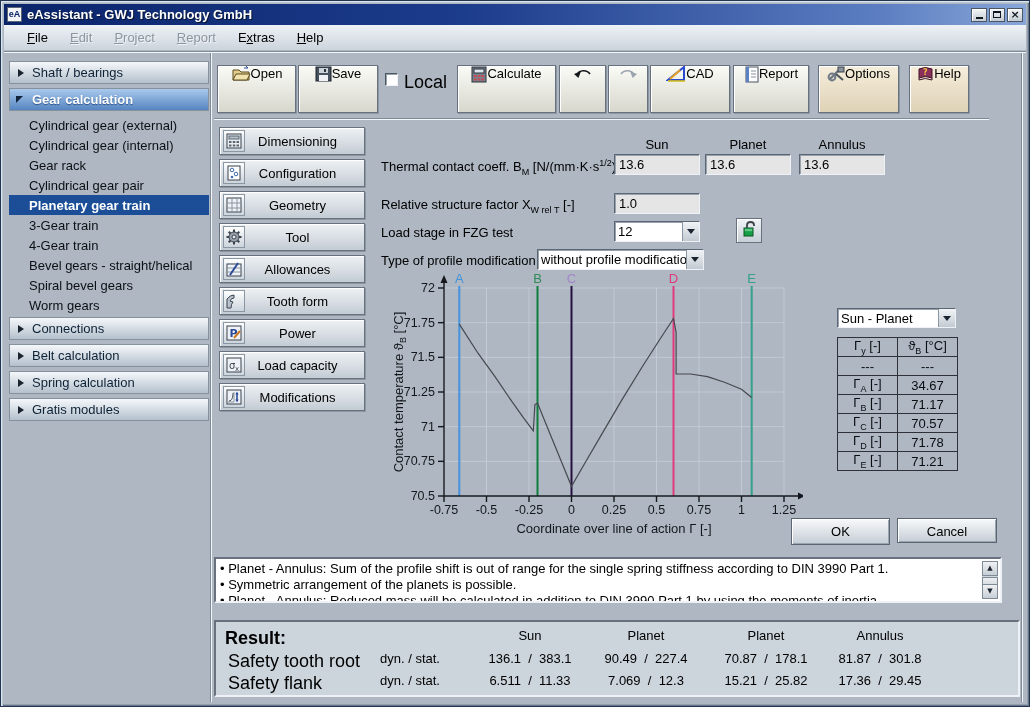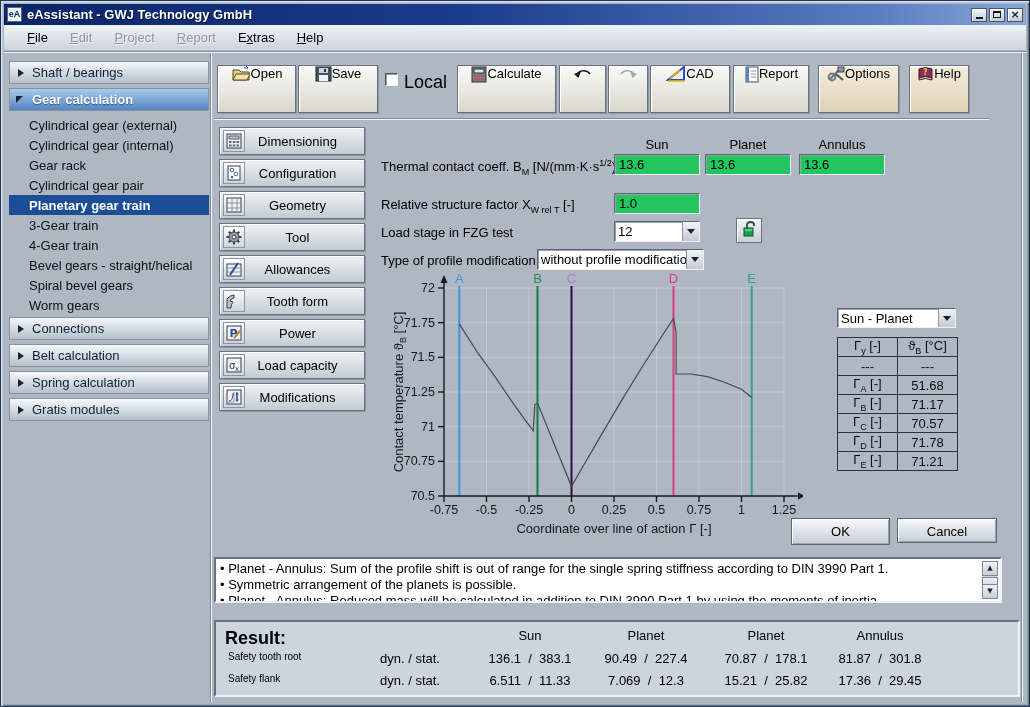--- a/index.html
+++ b/index.html
@@ -85,21 +85,21 @@
   .nav-ico { width:22px; height:22px; margin:0 4px 0 3px; background:linear-gradient(#fdfefe,#ccd4dc);
     border:1px solid #8a96a2; display:flex; align-items:center; justify-content:center; flex:none; }
   .nav-label { flex:1; text-align:center; padding-right:18px; }
 
   
   .form-label { position:absolute; font-size:13px; color:#000; white-space:nowrap; }
   .form-label sub { font-size:9px; }
   .form-label sup { font-size:9px; }
   .col-head { position:absolute; width:86px; text-align:center; font-size:13px; color:#000; }
   .field {
-    position:absolute; background:#22c55e; font:13px "Liberation Sans",sans-serif; color:#000;
+    position:absolute; background:#e5e5e5; font:13px "Liberation Sans",sans-serif; color:#000;
     border:1px solid #5a6674; border-bottom-color:#eef2f6; border-right-color:#eef2f6;
     box-shadow:inset 1px 1px 0 #98a2ac; padding:0 4px; outline:none;
   }
   .combo { position:absolute; display:flex; background:#fff;
     border:1px solid #5a6674; border-bottom-color:#eef2f6; border-right-color:#eef2f6;
     box-shadow:inset 1px 1px 0 #98a2ac; }
   .combo .val { flex:1; font-size:13px; padding:2px 3px; white-space:nowrap; overflow:hidden; }
   .combo .dbtn { width:17px; background:linear-gradient(#f2f4f6,#c2cad2); border-left:1px solid #8a96a2;
     display:flex; align-items:center; justify-content:center; }
   .combo .dbtn i { width:0; height:0; border-top:5px solid #1a2430; border-left:4px solid transparent; border-right:4px solid transparent; }
@@ -128,21 +128,21 @@
     border:1px solid #7e8a96; text-align:center; font:7px/13px "DejaVu Sans",sans-serif; color:#1a242e; }
   .sb-thumb { position:absolute; left:0; top:16px; width:16px; height:16px;
     background:linear-gradient(#eceff2,#bfc7cf); border:1px solid #7e8a96; }
 
   
   .result { position:absolute; left:213px; top:619px; width:806px; height:77px; background:#ccd4dc;
     border-top:2px solid #68727e; border-left:2px solid #68727e;
     border-bottom:2px solid #eef2f6; border-right:2px solid #eef2f6; }
   .result .r-title { position:absolute; left:9px; top:6px; font-size:18px; font-weight:bold; color:#000; }
   .result .r-col { position:absolute; width:120px; text-align:center; font-size:13px; color:#000; top:6px; }
-  .result .r-label { position:absolute; font-size:10px; color:#000; left:12px; }
+  .result .r-label { position:absolute; font-size:18px; color:#000; left:12px; }
   .result .r-mode { position:absolute; font-size:13px; color:#000; left:164px; }
   .result .r-val { position:absolute; width:150px; text-align:center; font-size:13px; color:#000; white-space:pre; }
 
   .chart-wrap { position:absolute; left:388px; top:272px; width:414px; height:274px; }
 </style>
 </head>
 <body>
 
 <div class="win">
 
@@ -527,21 +527,21 @@
         <tr>
           <td>Γ<sub>y</sub> [-]</td>
           <td>ϑ<sub>B</sub> [°C]</td>
         </tr>
         <tr>
           <td>---</td>
           <td>---</td>
         </tr>
         <tr>
           <td>Γ<sub>A</sub> [-]</td>
-          <td>51.68</td>
+          <td>34.67</td>
         </tr>
         <tr>
           <td>Γ<sub>B</sub> [-]</td>
           <td>71.17</td>
         </tr>
         <tr>
           <td>Γ<sub>C</sub> [-]</td>
           <td>70.57</td>
         </tr>
         <tr>

